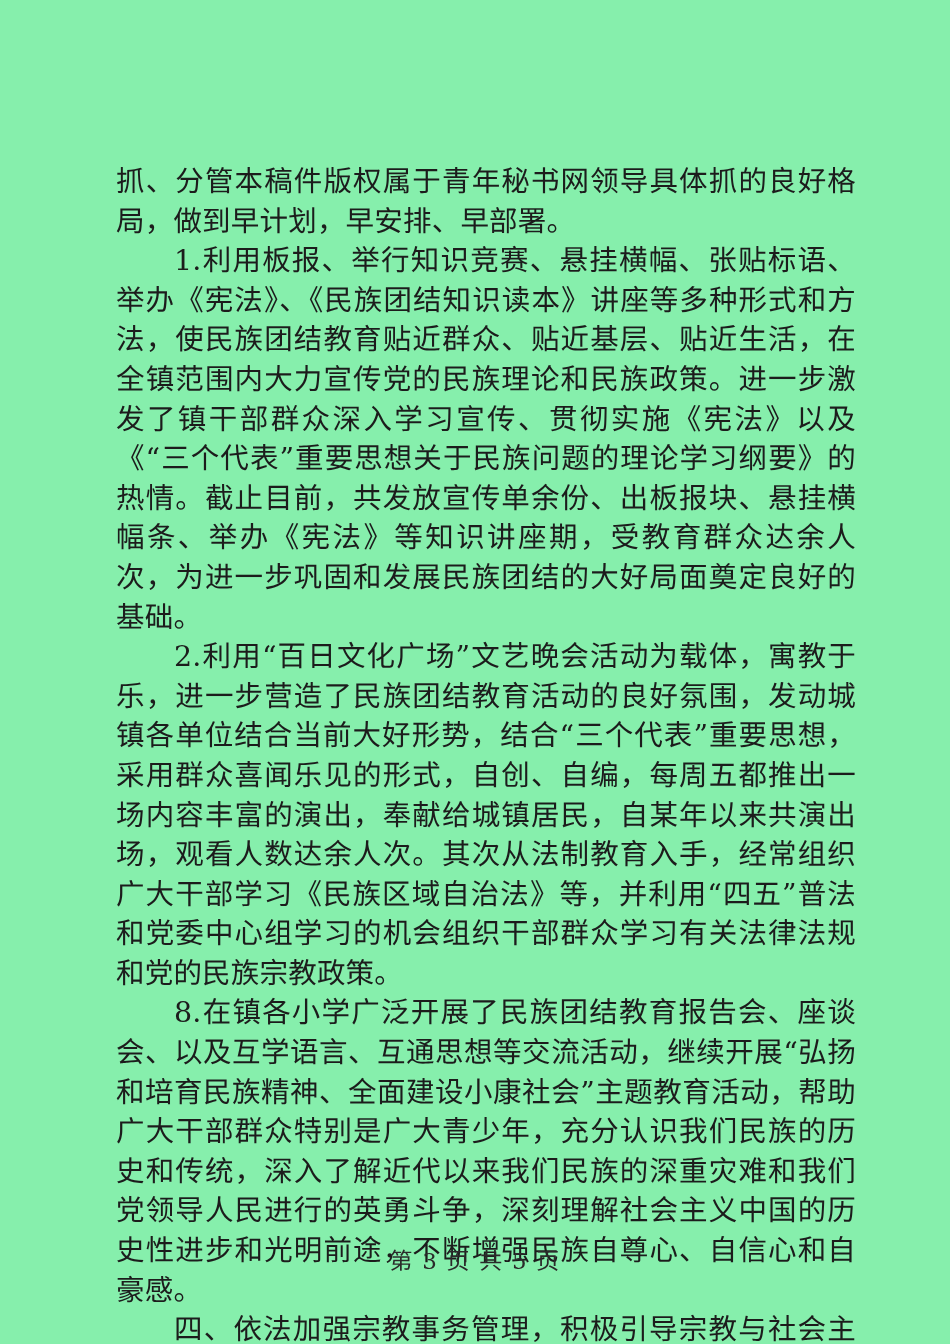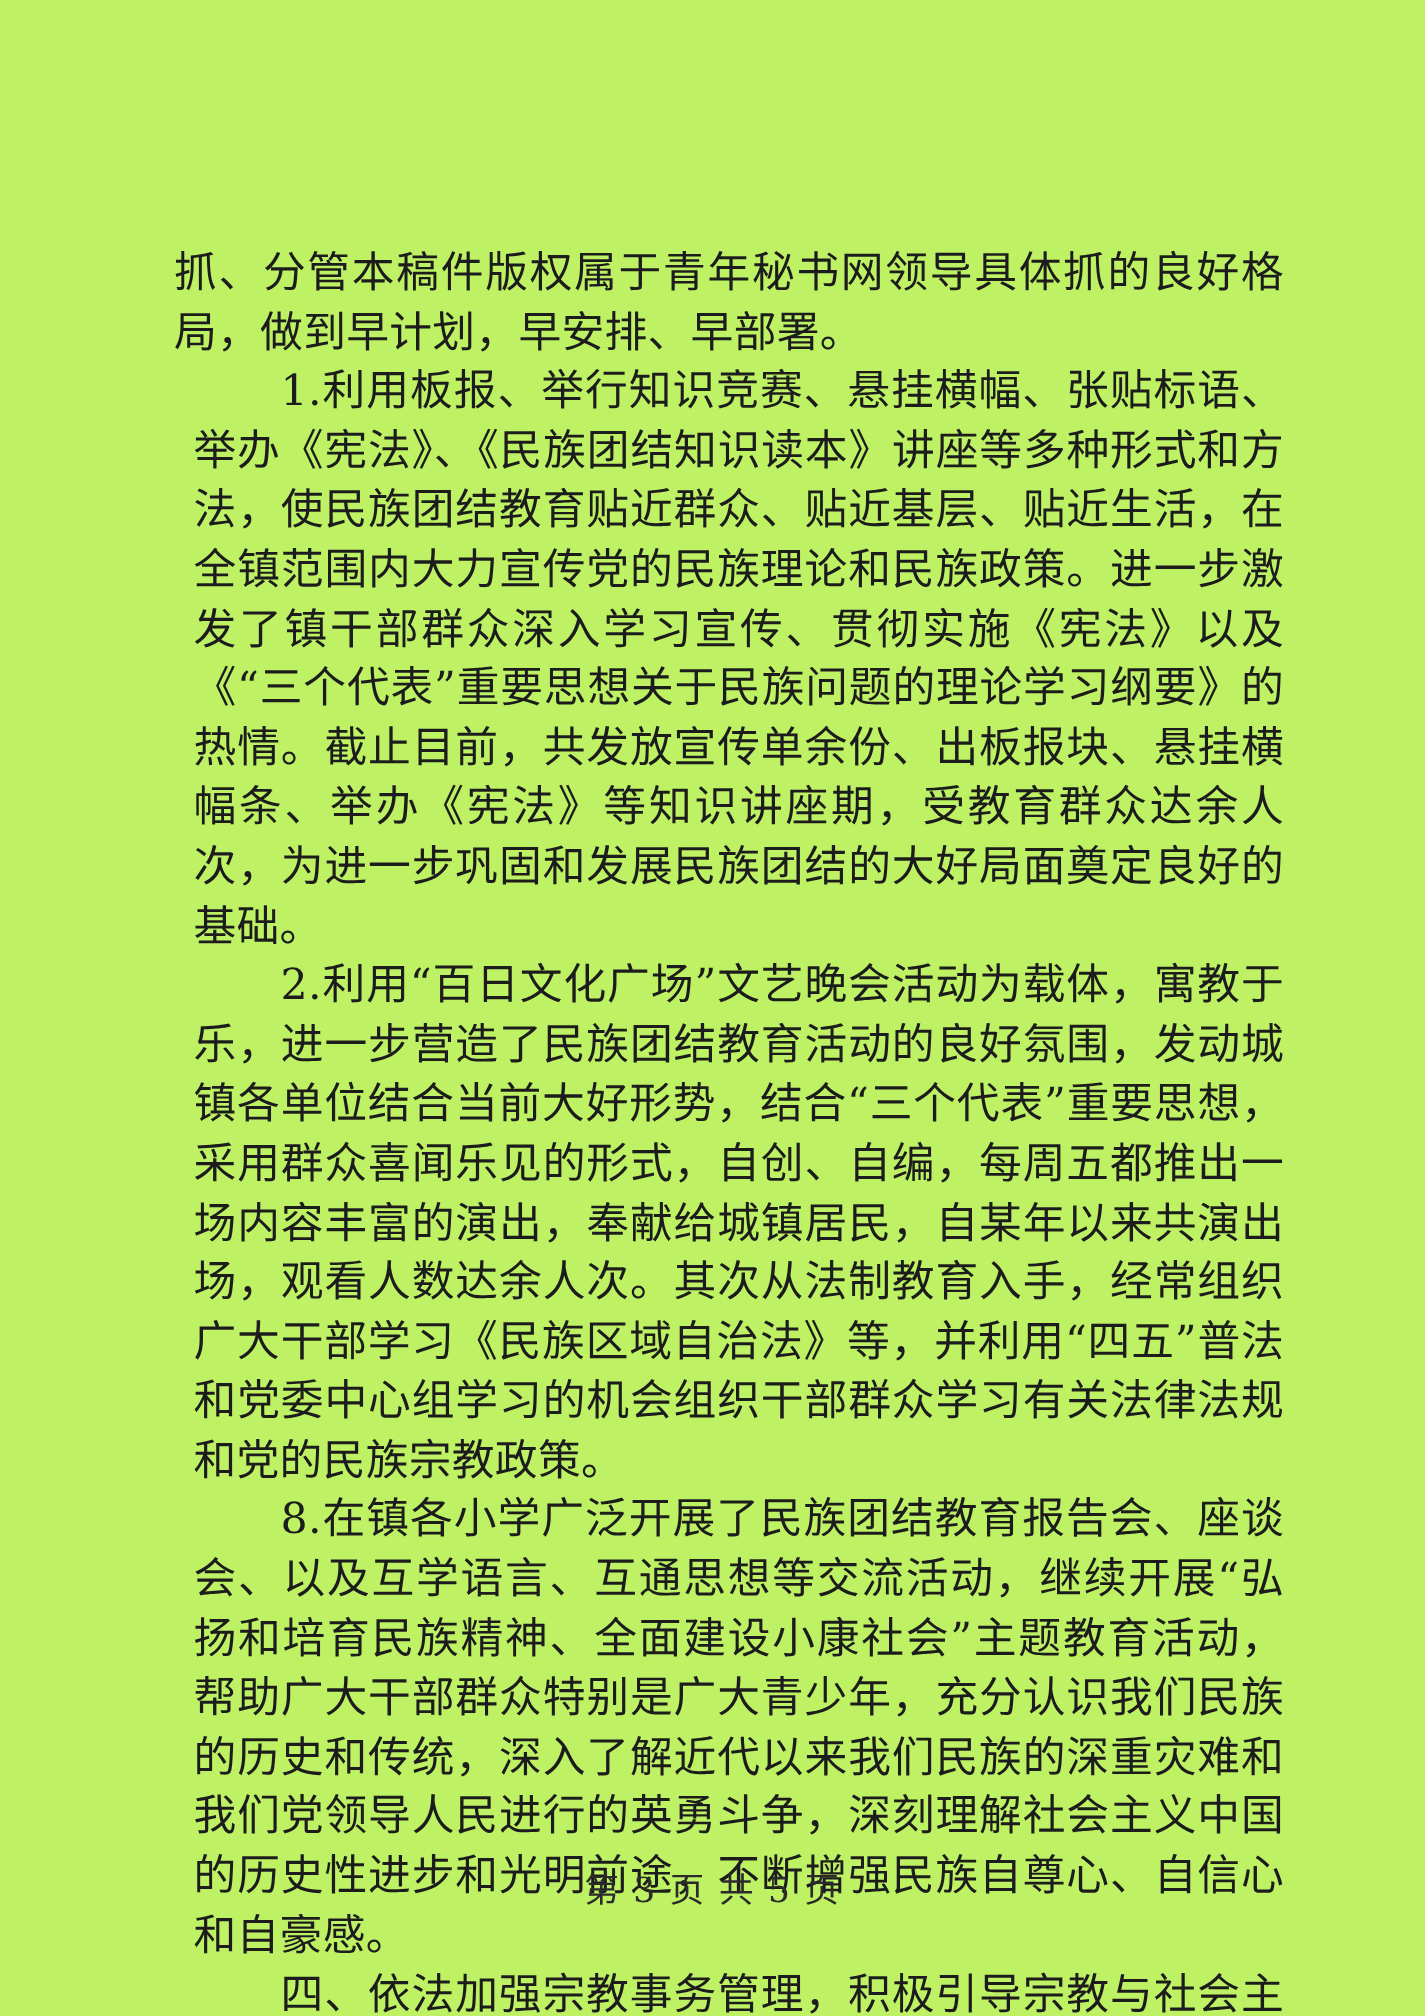--- a/index.html
+++ b/index.html
@@ -6,21 +6,21 @@
   html, body {
     margin: 0;
     padding: 0;
     background: #ffffff;
   }
 
   .page {
     position: relative;
     width: 950px;
     height: 1344px;
-    background: #bef264;
+    background: #86efac;
     box-sizing: border-box;
     overflow: hidden;
     font-family: "DejaVu Sans", "Liberation Sans", sans-serif;
   }
 
   .doc-body {
     position: absolute;
     left: 116px;
     top: 162px;
     width: 740px;
@@ -35,21 +35,20 @@
     color: #1c1c1c;
     text-align: justify;
     text-justify: inter-ideograph;
     letter-spacing: 0.2px;
     word-break: break-all;
     -webkit-font-smoothing: antialiased;
   }
 
   .para.indent {
     text-indent: 58px;
-    margin-left: 13px;
   }
 
   .para.cont {
     text-indent: 0;
   }
 
   .page-footer {
     position: absolute;
     left: 0;
     right: 0;

